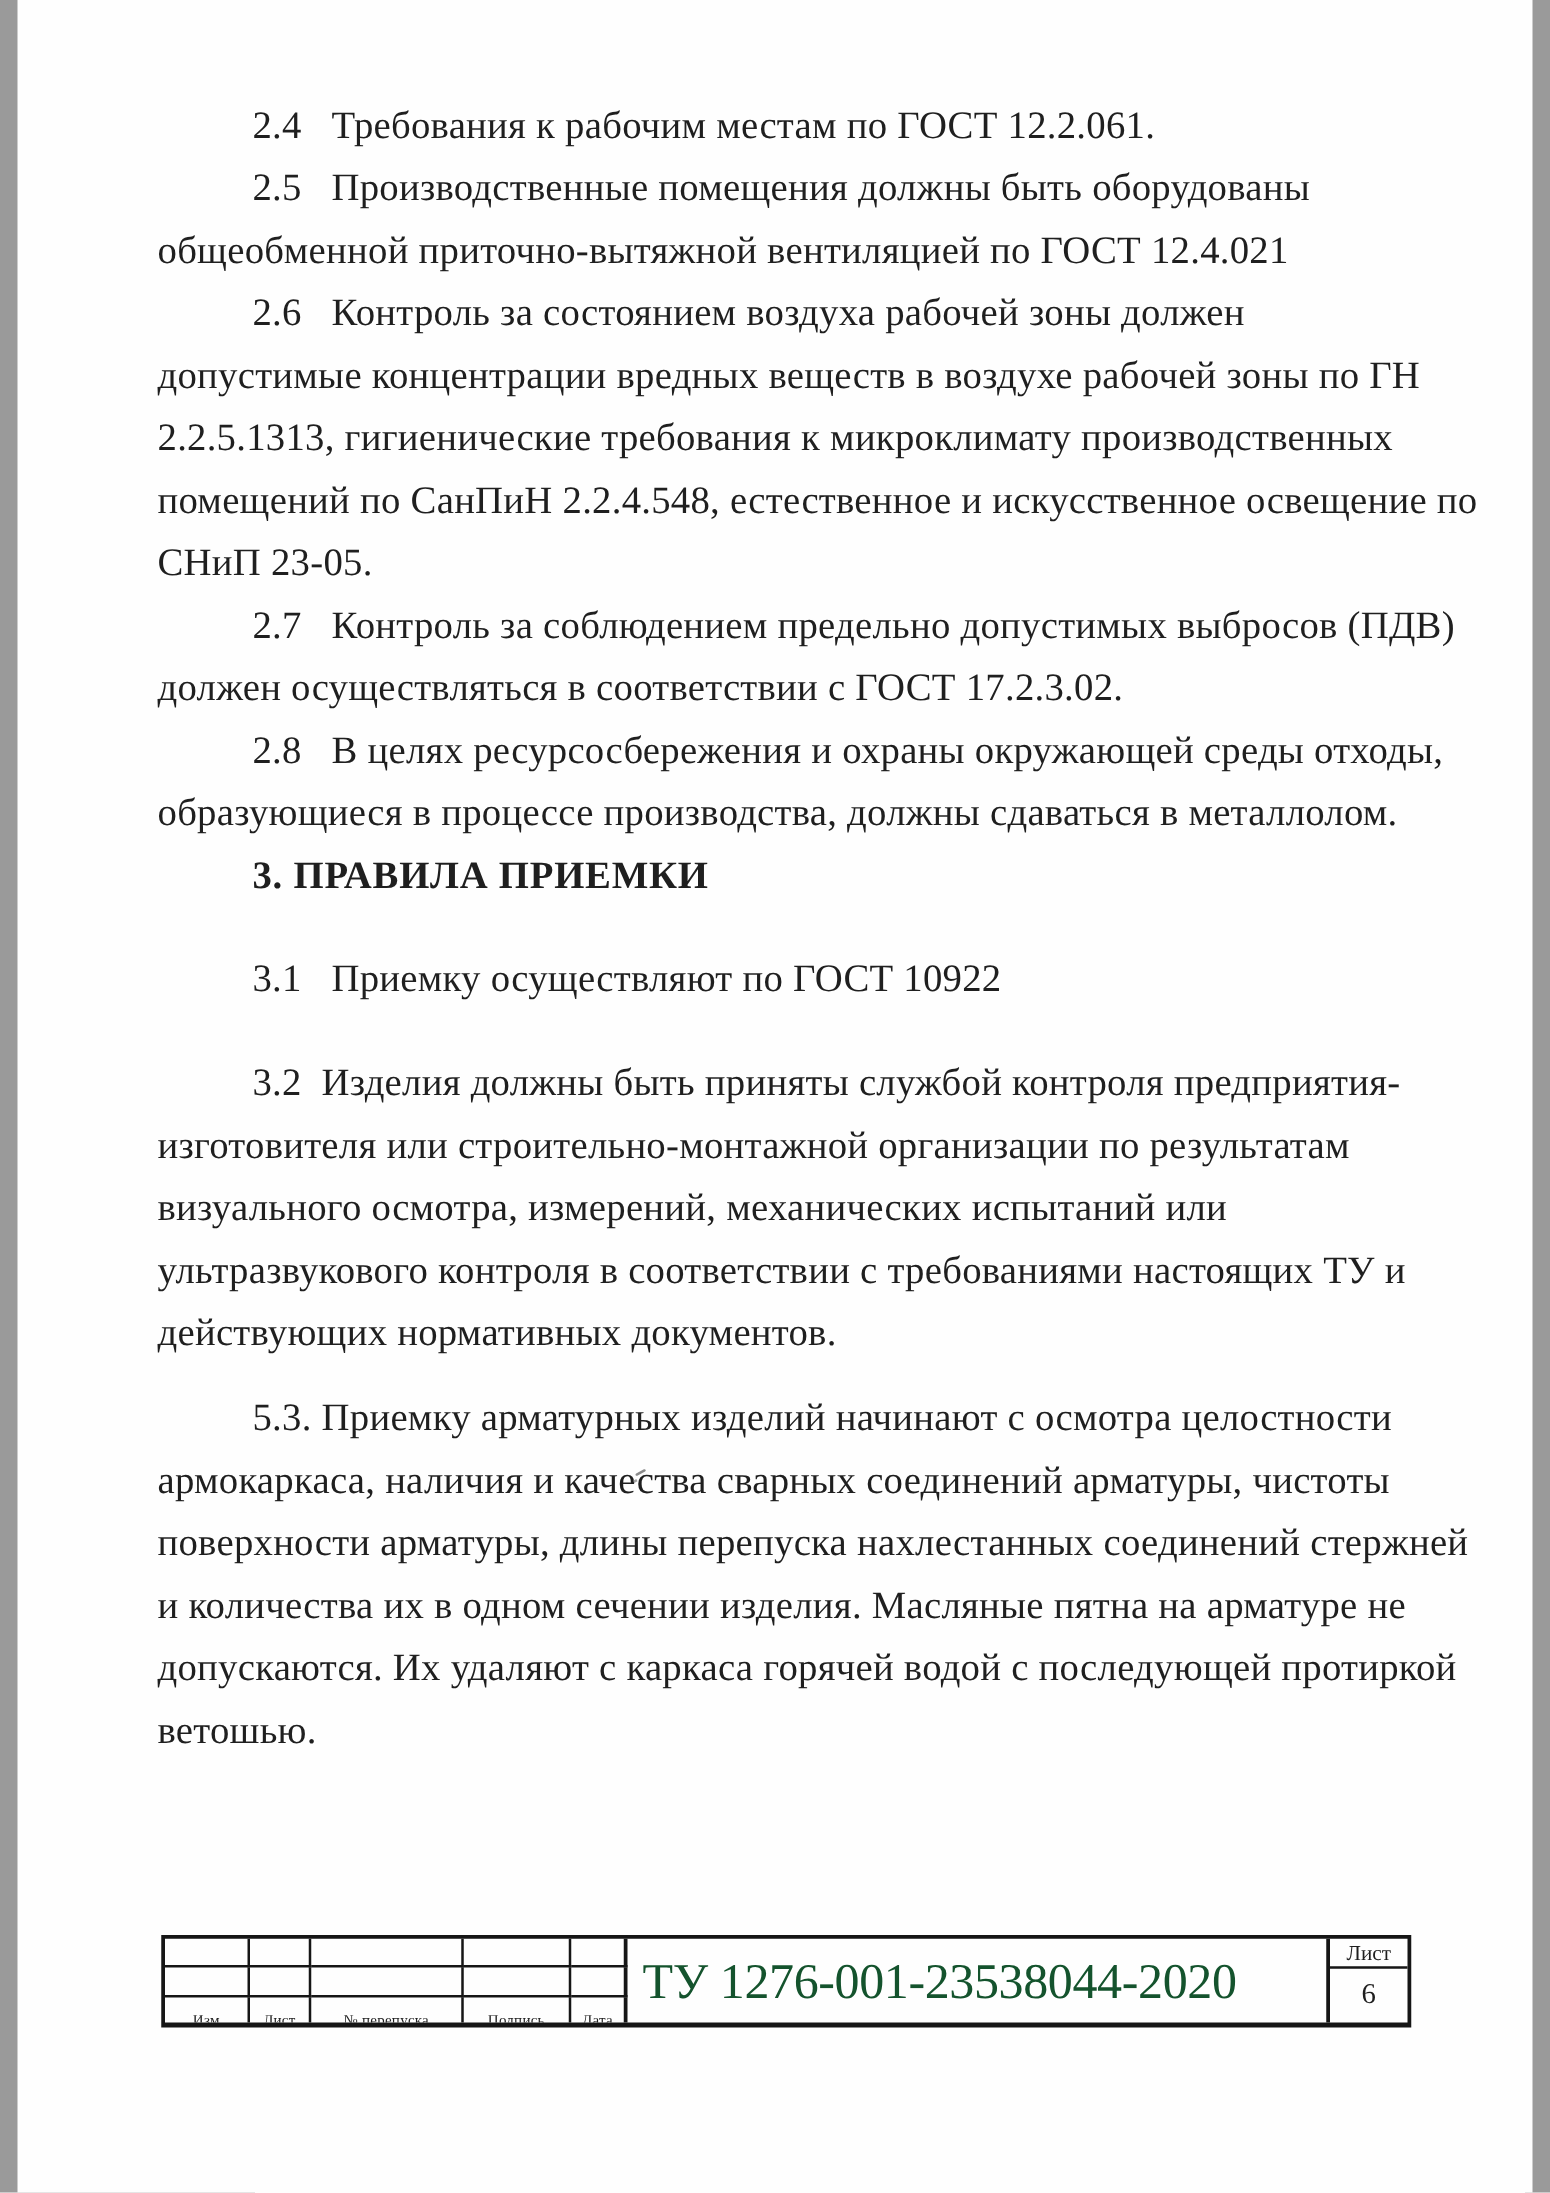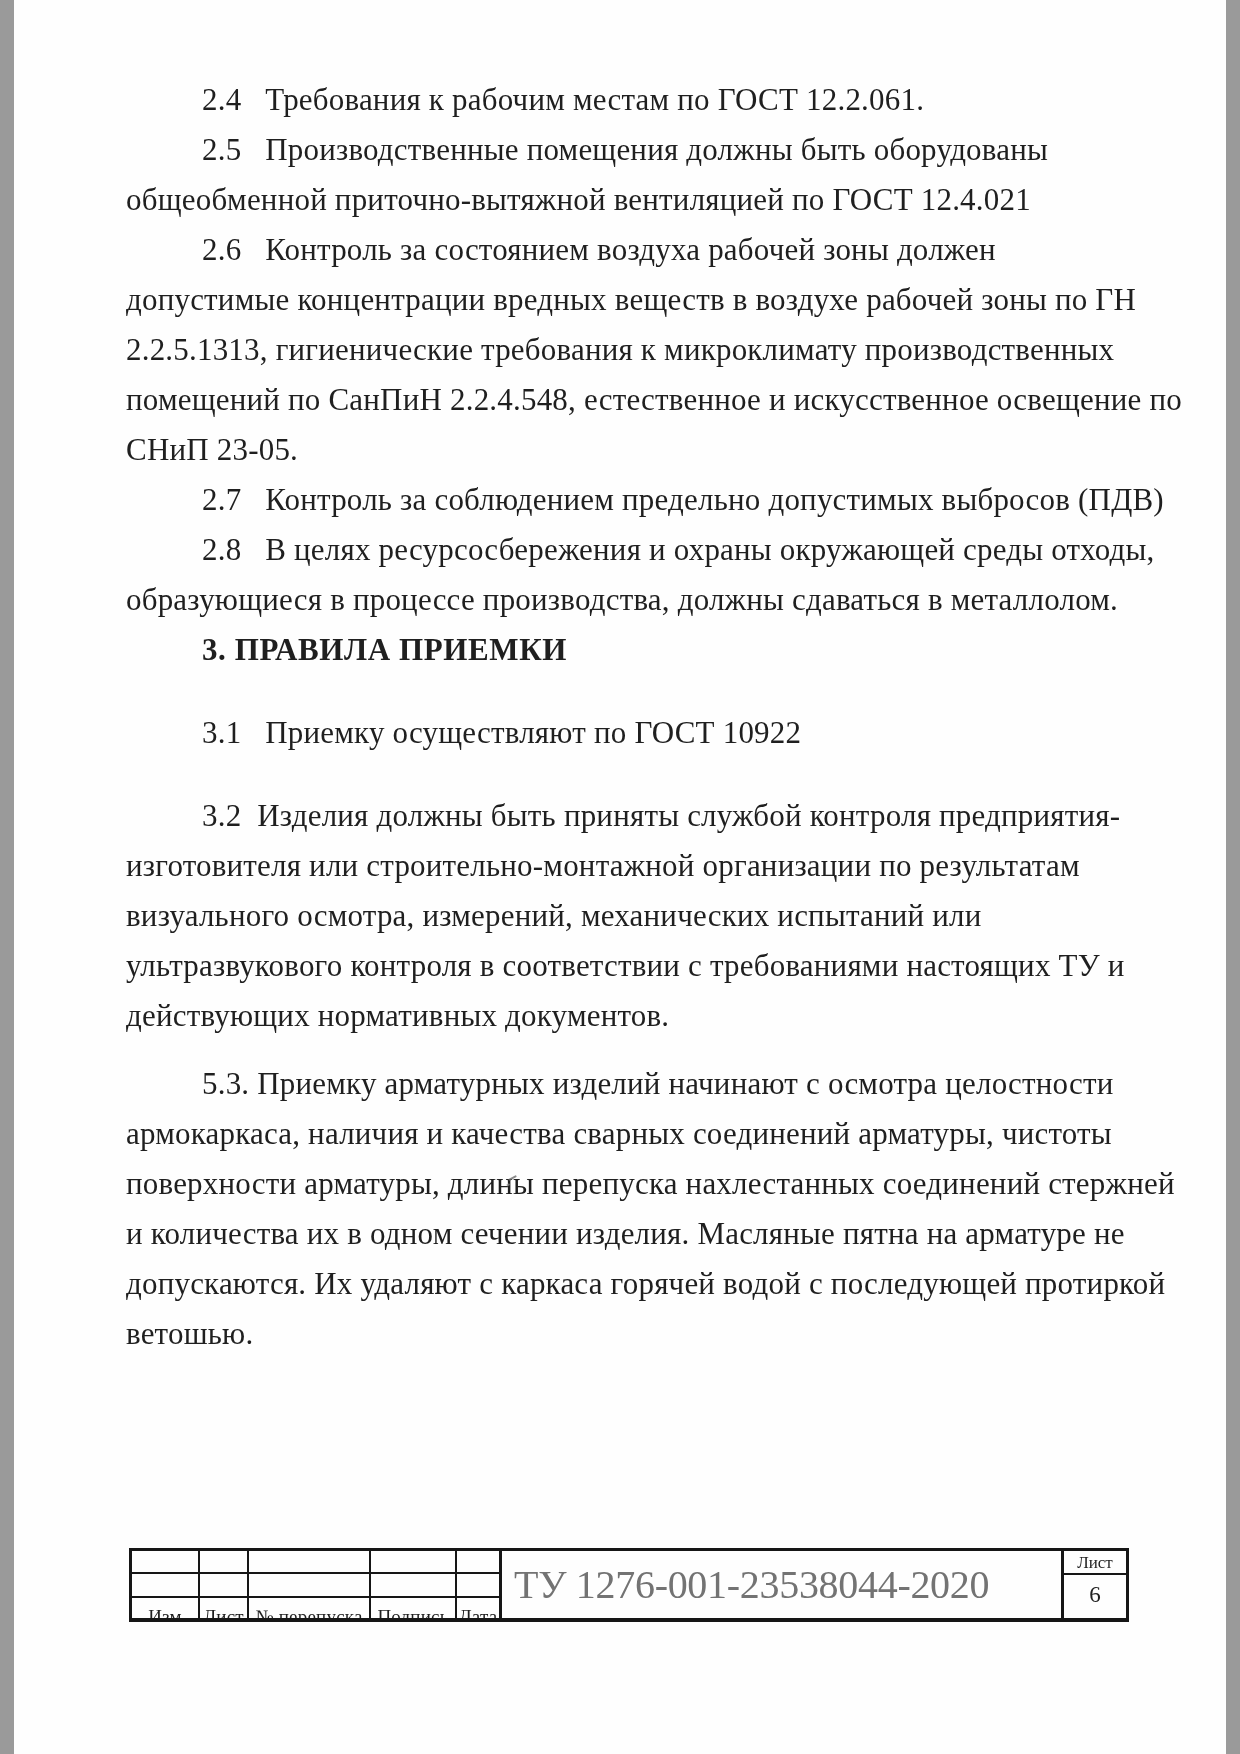--- a/index.html
+++ b/index.html
@@ -71,41 +71,41 @@
     box-sizing: border-box;
     border-right: 2px solid #161616;
     display: flex;
     align-items: center;
     justify-content: center;
     overflow: hidden;
   }
   .tb .rb { border-bottom: 2px solid #161616; }
   .tb .thickr { border-right: 3px solid #161616; text-align: center; }
   .tb .label {
-    font-size: 19px;
+    font-size: 12px;
     line-height: 17px;
     letter-spacing: 0.2px;
     padding-top: 17px;
     white-space: nowrap;
   }
   .tb .docnum-cell {
     grid-column: 6;
     grid-row: 1 / 4;
     box-sizing: border-box;
     border-right: 3px solid #161616;
     display: flex;
     align-items: center;
     padding-left: 12px;
     overflow: hidden;
   }
   .docnum {
     font-size: 40px;
     letter-spacing: -0.3px;
     white-space: nowrap;
-    color: #737373;
+    color: #14532d;
   }
   .tb .sheet-col {
     grid-column: 7;
     grid-row: 1 / 4;
     display: flex;
     flex-direction: column;
   }
   .sheet-head {
     box-sizing: border-box;
     height: 24px;
@@ -133,20 +133,21 @@
   <div class="doc-text">
     <div class="line indent">2.4   Требования к рабочим местам по ГОСТ 12.2.061.</div>
     <div class="line indent">2.5   Производственные помещения должны быть оборудованы</div>
     <div class="line">общеобменной приточно-вытяжной вентиляцией по ГОСТ 12.4.021</div>
     <div class="line indent">2.6   Контроль за состоянием воздуха рабочей зоны должен</div>
     <div class="line">допустимые концентрации вредных веществ в воздухе рабочей зоны по ГН</div>
     <div class="line">2.2.5.1313, гигиенические требования к микроклимату производственных</div>
     <div class="line">помещений по СанПиН 2.2.4.548, естественное и искусственное освещение по</div>
     <div class="line">СНиП 23-05.</div>
     <div class="line indent">2.7   Контроль за соблюдением предельно допустимых выбросов (ПДВ)</div>
+    <div class="line">должен осуществляться в соответствии с ГОСТ 17.2.3.02.</div>
     <div class="line indent">2.8   В целях ресурсосбережения и охраны окружающей среды отходы,</div>
     <div class="line">образующиеся в процессе производства, должны сдаваться в металлолом.</div>
     <div class="line indent heading">3. ПРАВИЛА ПРИЕМКИ</div>
     <div class="line indent gap-lg">3.1   Приемку осуществляют по ГОСТ 10922</div>
     <div class="line indent gap-lg">3.2  Изделия должны быть приняты службой контроля предприятия-</div>
     <div class="line">изготовителя или строительно-монтажной организации по результатам</div>
     <div class="line">визуального осмотра, измерений, механических испытаний или</div>
     <div class="line">ультразвукового контроля в соответствии с требованиями настоящих ТУ и</div>
     <div class="line">действующих нормативных документов.</div>
     <div class="line indent gap-md">5.3. Приемку арматурных изделий начинают с осмотра целостности</div>

